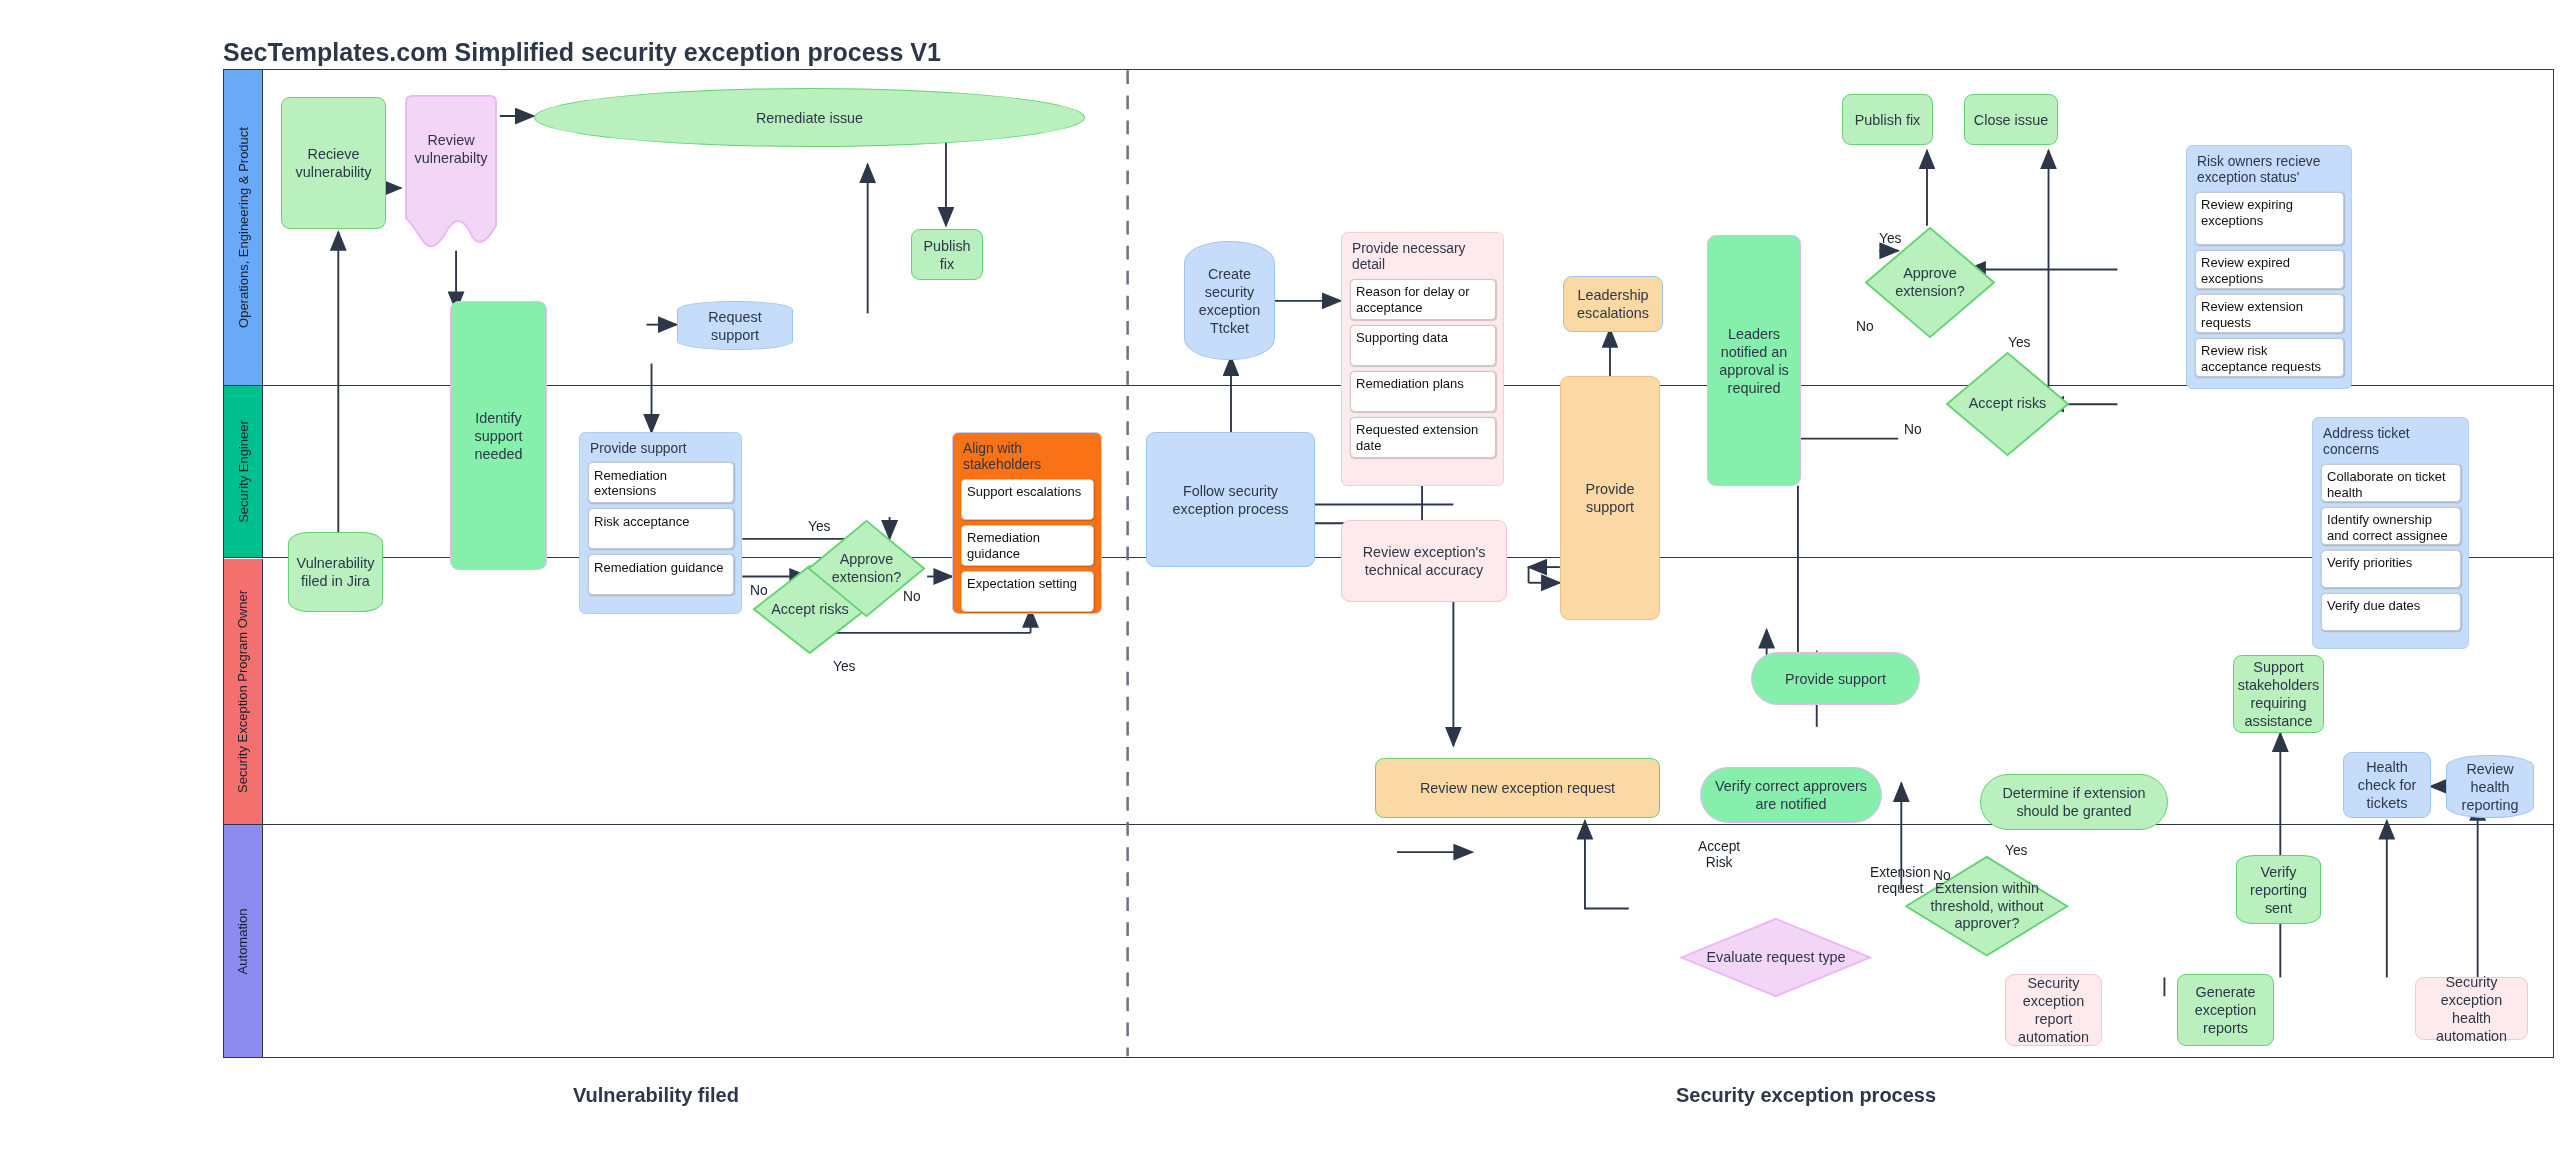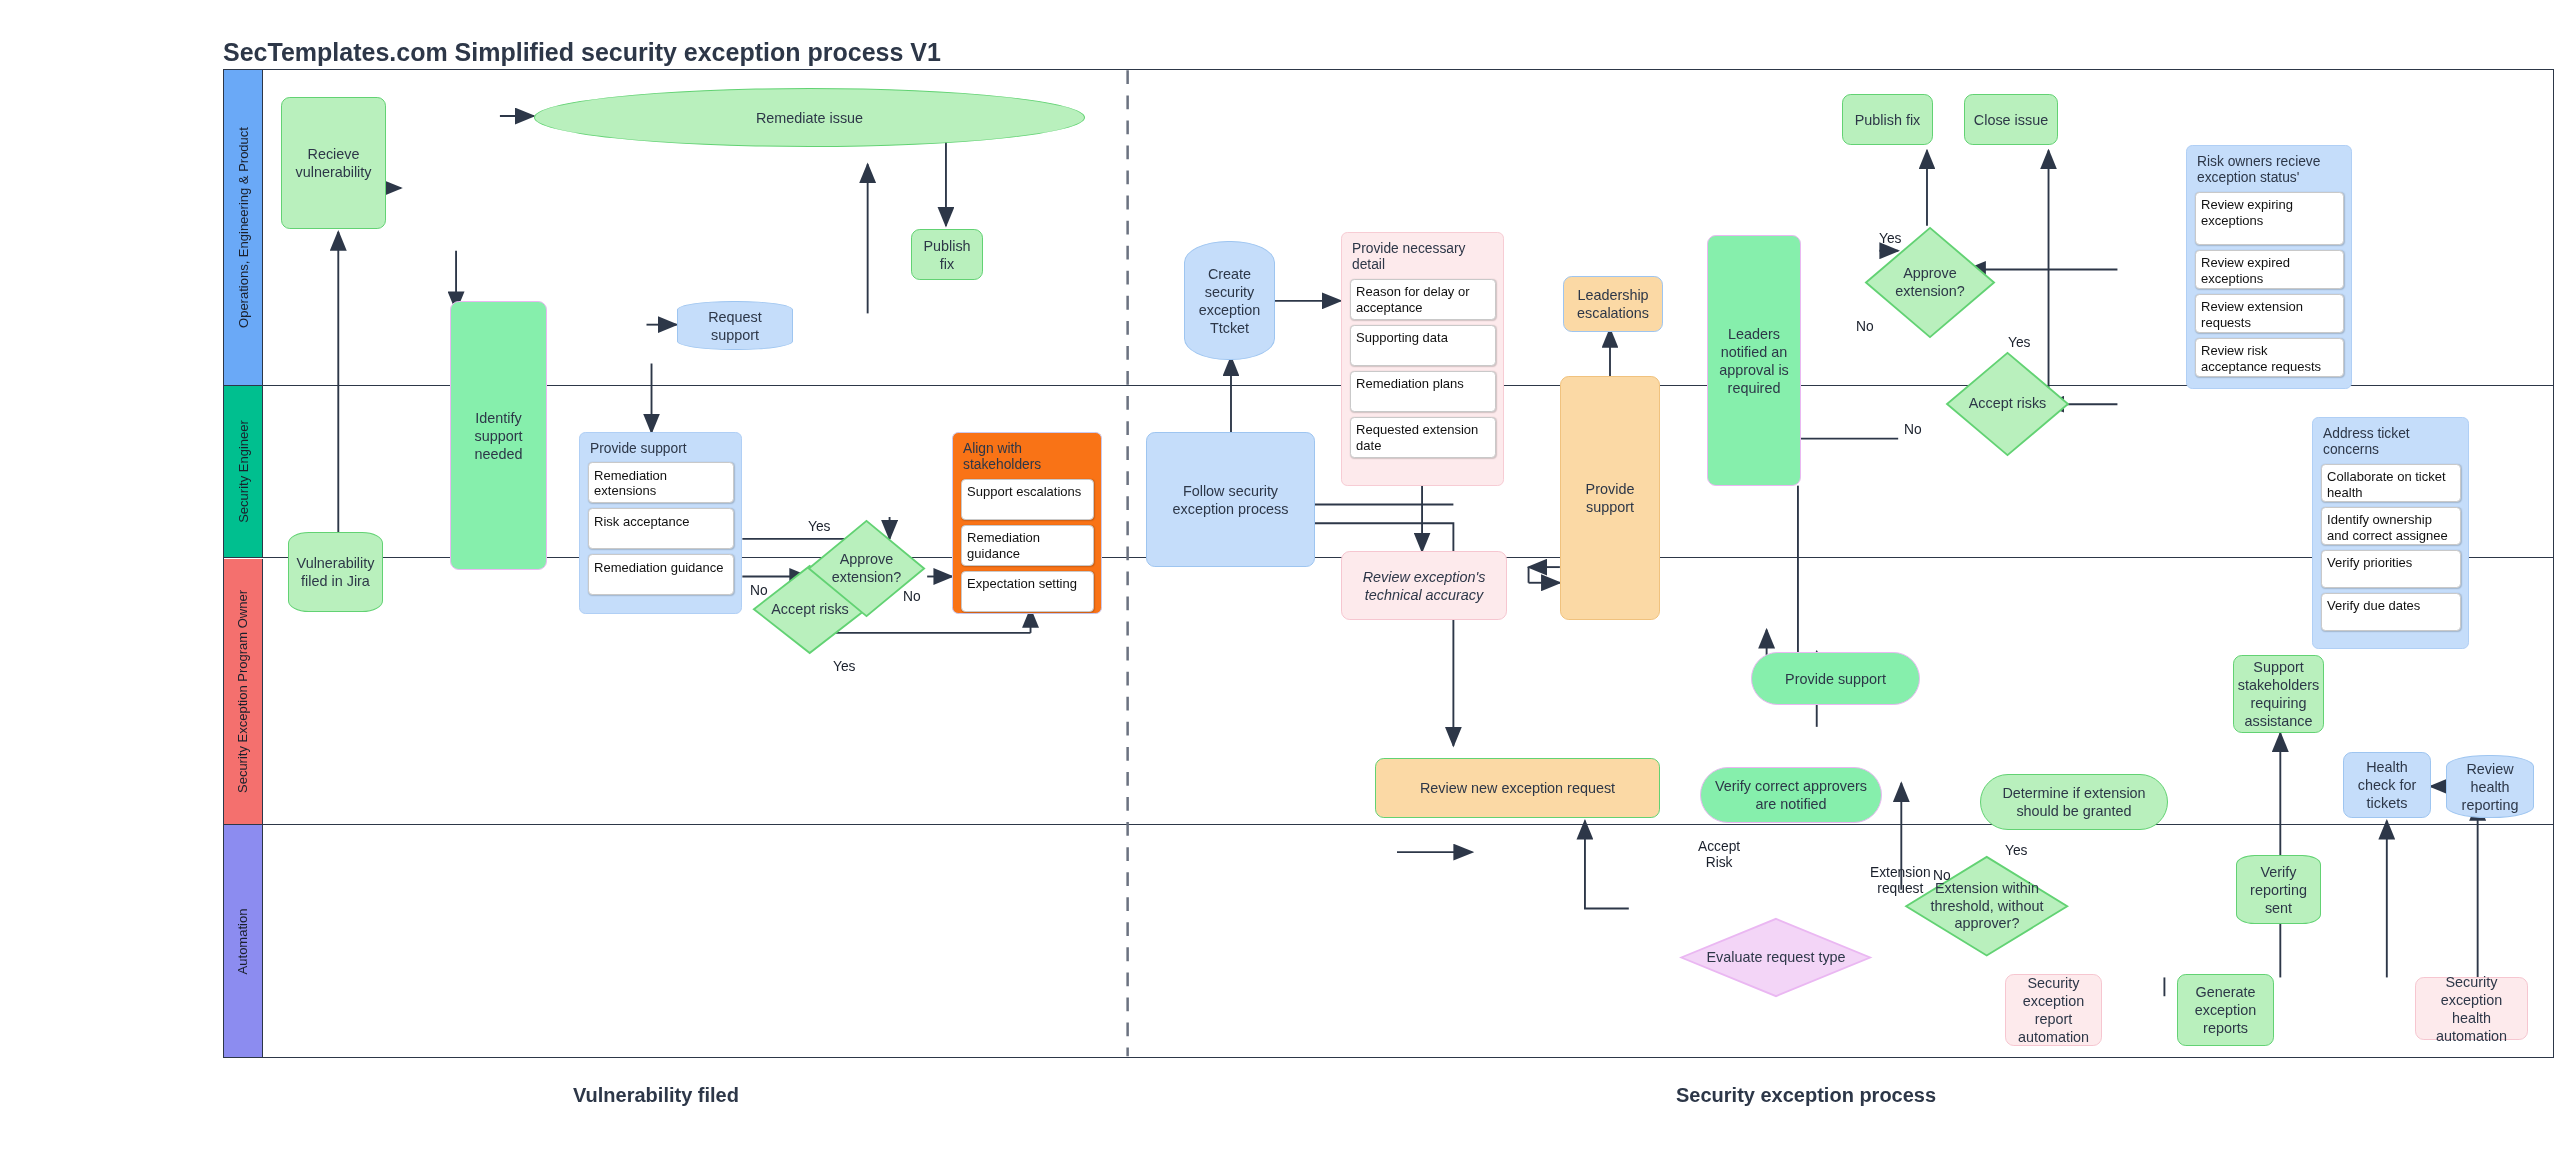--- a/index.html
+++ b/index.html
@@ -158,20 +158,27 @@
       <path d="M2600,1450 L2600,1450"></path>
       <path d="M3480,1590 L3520,1590"></path>
       <path d="M3455,1560 L3455,1590"></path>
     </g>
   </svg>
 
   <div class="node n-green" style="left:281px;top:97px;width:105px;height:132px;">
     <span>Recieve vulnerability</span>
   </div>
 
+  <div class="docshape" style="left:401px;top:93px;width:100px;height:160px;">
+    <svg viewBox="0 0 160 255" width="100" height="160">
+      <path d="M8,14 Q8,4 18,4 L142,4 Q152,4 152,14 L152,212
+               Q126,258 110,222 Q92,186 72,222 Q50,262 32,232 Q14,204 8,200 Z" fill="#f3d5f7" stroke="#eab7f2" stroke-width="3"></path>
+    </svg>
+    <div class="lbl" style="top:38px;">Review vulnerabilty</div>
+  </div>
 
   <div class="node n-green ellipse" style="left:534px;top:88px;width:551px;height:59px;">
     <span>Remediate issue</span>
   </div>
 
   <div class="node n-green" style="left:911px;top:229px;width:72px;height:51px;">
     <span>Publish fix</span>
   </div>
 
   <div class="node n-blue barrel" style="left:677px;top:301px;width:116px;height:49px;">
@@ -234,21 +241,21 @@
   </div>
 
   <div class="group g-rose" style="left:1341px;top:232px;width:163px;height:254px;">
     <div class="gtitle">Provide necessary detail</div>
     <div class="item" style="height:41px;">Reason for delay or acceptance</div>
     <div class="item" style="height:41px;">Supporting data</div>
     <div class="item" style="height:41px;">Remediation plans</div>
     <div class="item" style="height:41px;">Requested extension date</div>
   </div>
 
-  <div class="node n-rose" style="left:1341px;top:551px;width:166px;height:69px;font-style:italic;">
+  <div class="node n-rose" style="left:1341px;top:520px;width:166px;height:82px;">
     <span>Review exception's technical accuracy</span>
   </div>
 
   <div class="node n-orange-bb" style="left:1563px;top:276px;width:100px;height:56px;">
     <span>Leadership escalations</span>
   </div>
 
   <div class="node n-orange" style="left:1560px;top:376px;width:100px;height:244px;">
     <span>Provide support</span>
   </div>

